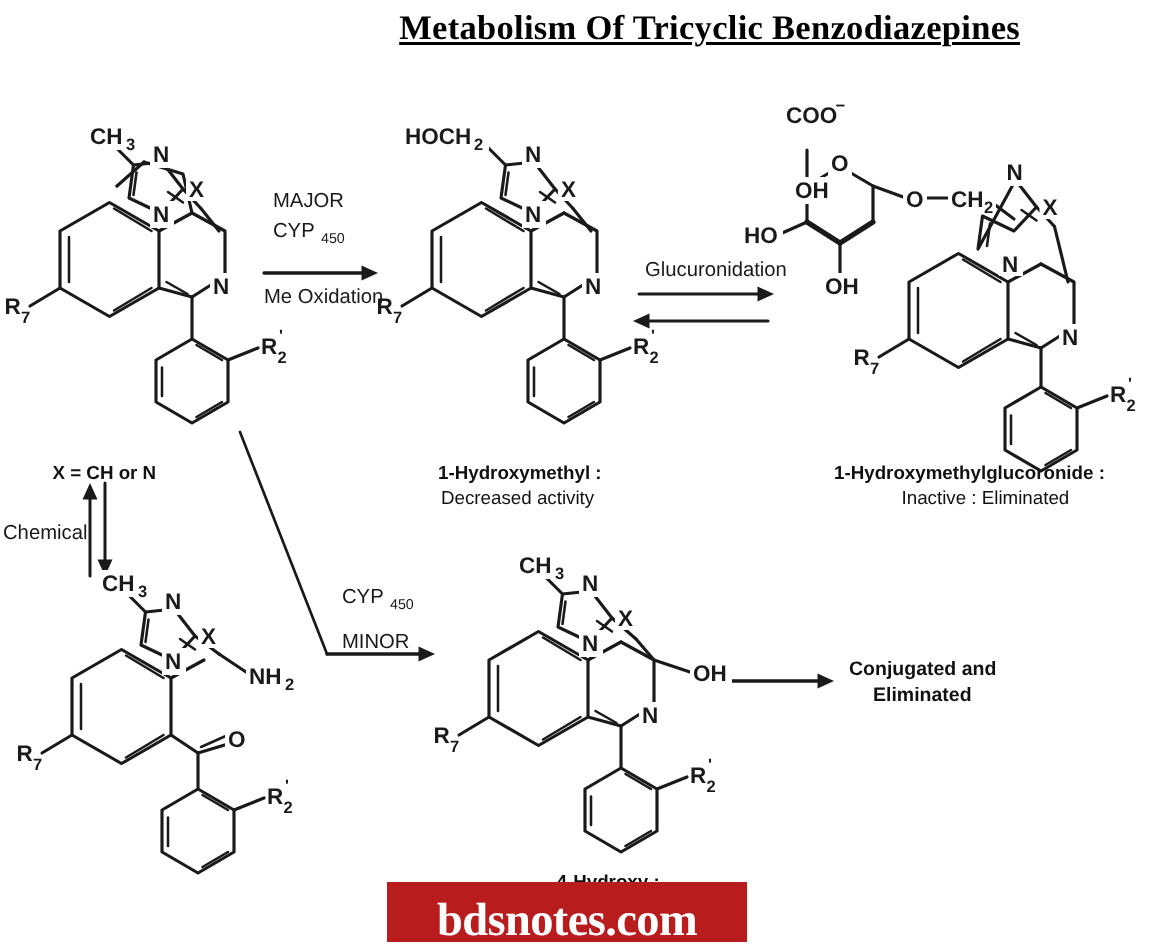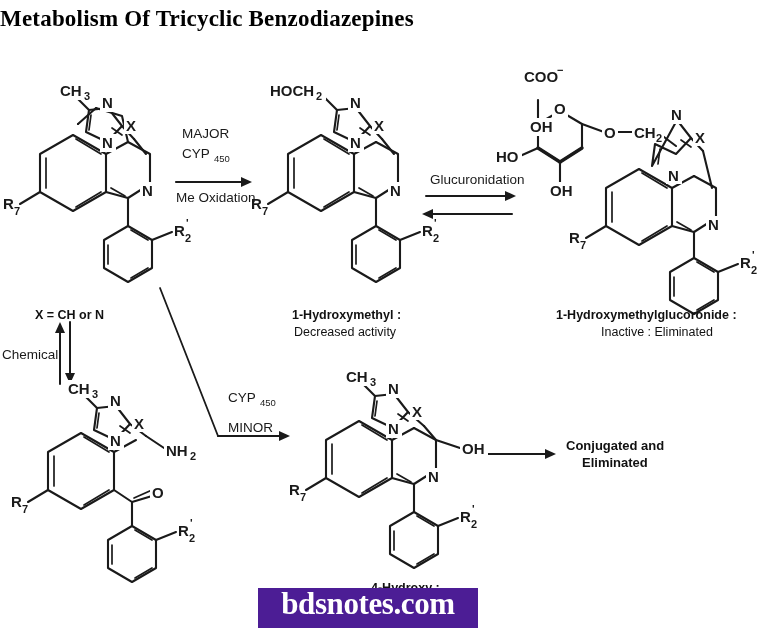--- a/index.html
+++ b/index.html
@@ -12,43 +12,44 @@
     height: 632px;
     position: relative;
     font-family: "Liberation Sans", sans-serif;
     overflow: hidden;
   }
   #page-title {
     position: absolute;
     top: 6px;
     left: 0;
     width: 680px;
-    text-align: left;
+    text-align: right;
     font-family: "Liberation Serif", serif;
     font-weight: bold;
     font-size: 23px;
     color: #000000;
     letter-spacing: 0.2px;
+    text-decoration: underline;
   }
   #diagram-canvas {
     position: absolute;
     top: 36px;
     left: 0;
     width: 780px;
     height: 552px;
   }
   #watermark-banner {
     position: absolute;
     left: 258px;
     top: 588px;
-    width: 220px;
+    width: 240px;
     height: 40px;
-    background: #4c1d95;
+    background: #b91c1c;
     display: flex;
-    align-items: flex-start;
+    align-items: flex-end;
     justify-content: center;
   }
   #watermark-text {
     font-family: "Liberation Serif", serif;
     font-weight: bold;
     font-size: 31px;
     color: #ffffff;
     letter-spacing: -0.4px;
     line-height: 1;
   }

